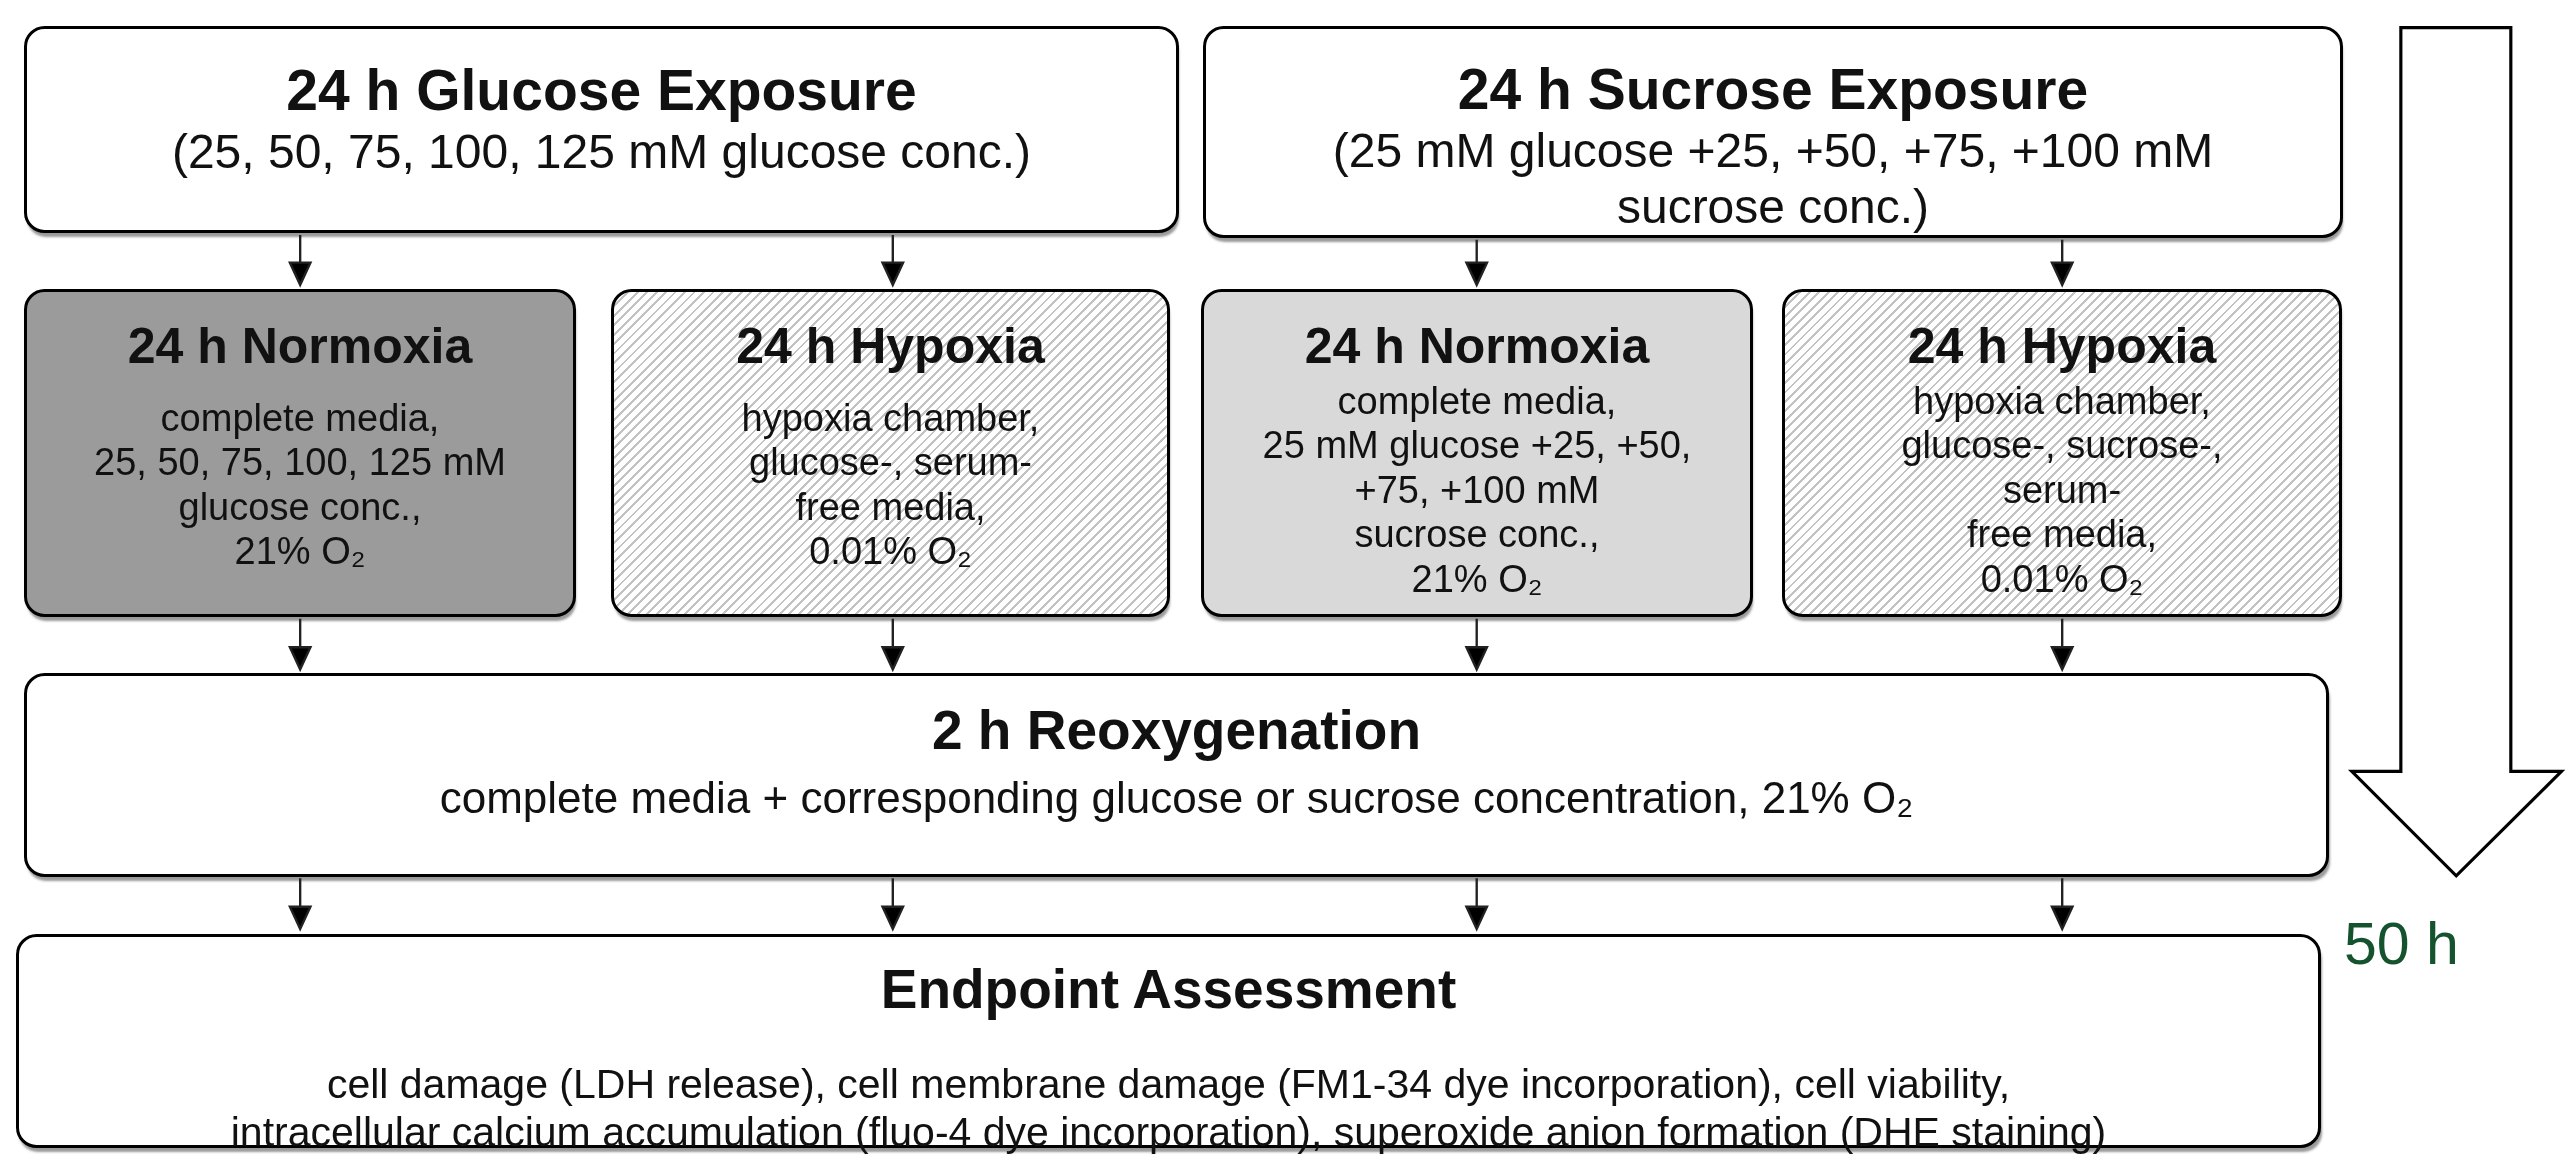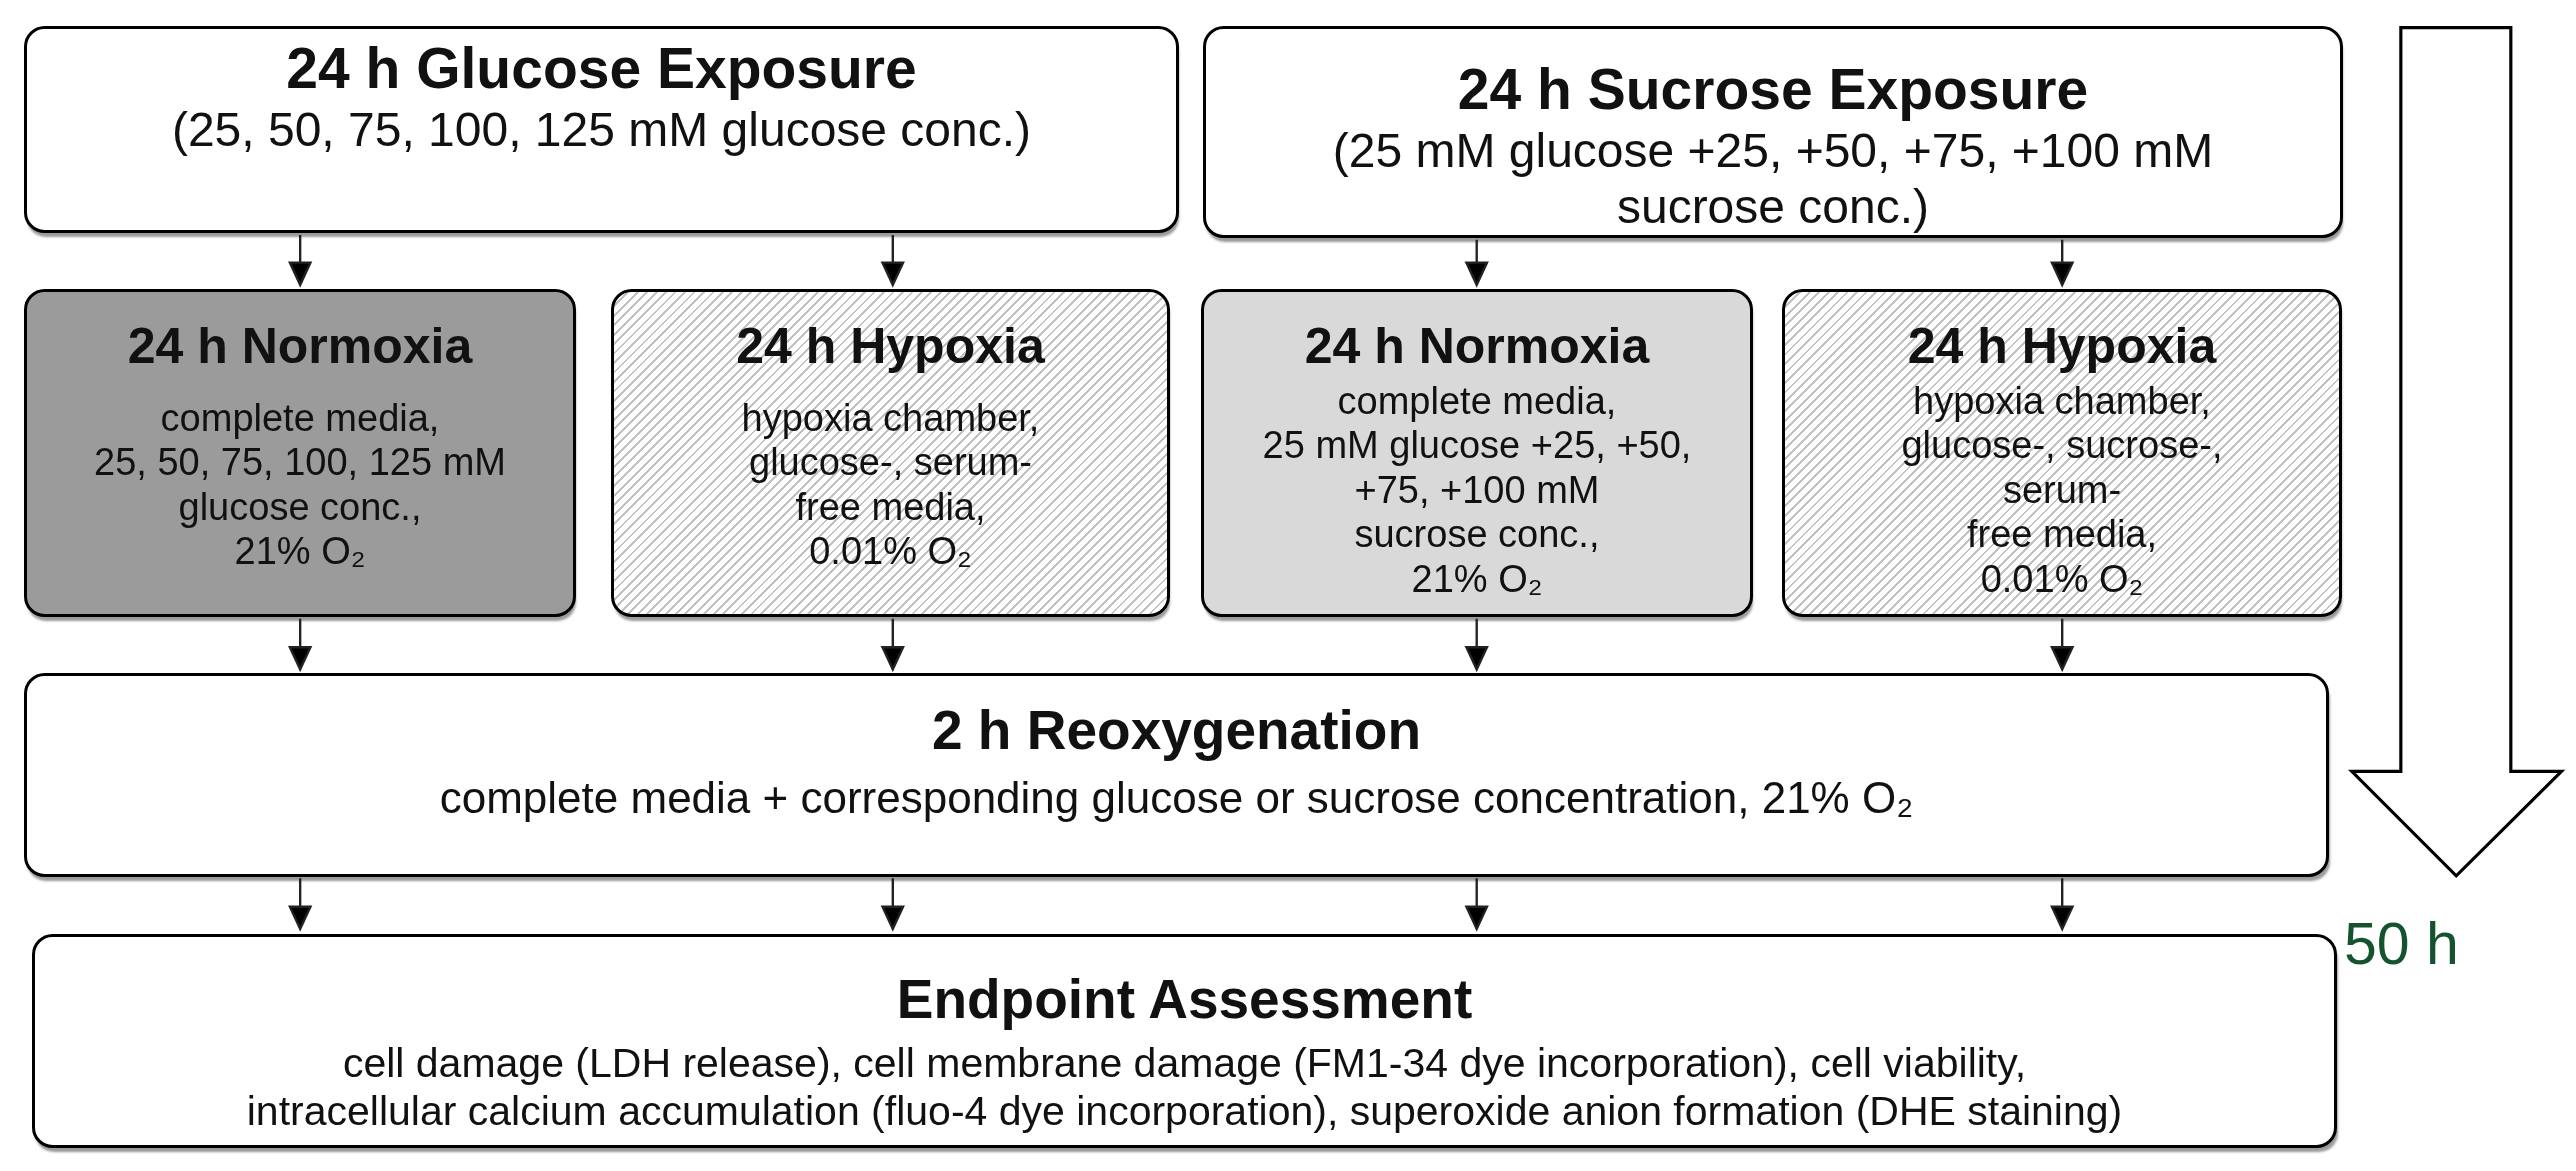--- a/index.html
+++ b/index.html
@@ -22,28 +22,28 @@
     flex-direction: column;
     align-items: center;
     text-align: center;
     box-shadow: 1.6px 5.5px 2.4px -1.6px rgba(0,0,0,0.40);
   }
   .hatch {
     background: repeating-linear-gradient(-45deg,
       #ffffff 0px, #ffffff 4.7px,
       #c2c2c2 4.7px, #c2c2c2 6.7px);
   }
-  #box-glu  { left: 24px;   top: 26px;   width: 1155px; height: 207px; padding-top: 7px; }
+  #box-glu  { left: 24px;   top: 26px;   width: 1155px; height: 207px; padding-top: 29px; }
   #box-suc  { left: 1203px; top: 26px;   width: 1140px; height: 212px; padding-top: 28px; }
   #box-n1   { left: 24px;   top: 289px;  width: 552px;  height: 328px; padding-top: 27px; background: #9b9b9b; }
   #box-h1   { left: 611px;  top: 289px;  width: 559px;  height: 328px; padding-top: 27px; }
   #box-n2   { left: 1201px; top: 289px;  width: 552px;  height: 328px; padding-top: 27px; background: #d9d9d9; }
   #box-h2   { left: 1782px; top: 289px;  width: 560px;  height: 328px; padding-top: 27px; }
   #box-reox { left: 24px;   top: 673px;  width: 2305px; height: 204px; padding-top: 24px; text-align: center; }
-  #box-ep   { left: 32px;   top: 934px; width: 2305px; height: 214px; padding-top: 32px; }
+  #box-ep   { left: 16px;   top: 934px; width: 2305px; height: 214px; padding-top: 22px; gap: 31px; }
 
   .r1-title { font-size: 57px; font-weight: bold; line-height: 1.15; }
   .r1-sub   { font-size: 48px; line-height: 1.18; white-space: pre-line; }
   .r2-title { font-size: 50px; font-weight: bold; line-height: 1.1; text-align: right; }
   .r2-body  { font-size: 38px; line-height: 1.17; white-space: pre-line; margin-top: 22px; }
   .r2-body.tight { margin-top: 4.7px; }
   .r3-title { font-size: 55px; font-weight: bold; line-height: 1.1; }
   .r3-body  { font-size: 44px; margin-top: 12.7px; white-space: pre-line; }
   .ep-title { font-size: 55px; font-weight: bold; line-height: 1.1; }
   .ep-body  { font-size: 41px; line-height: 1.18; margin-top: 9.5px; white-space: pre-line; }

